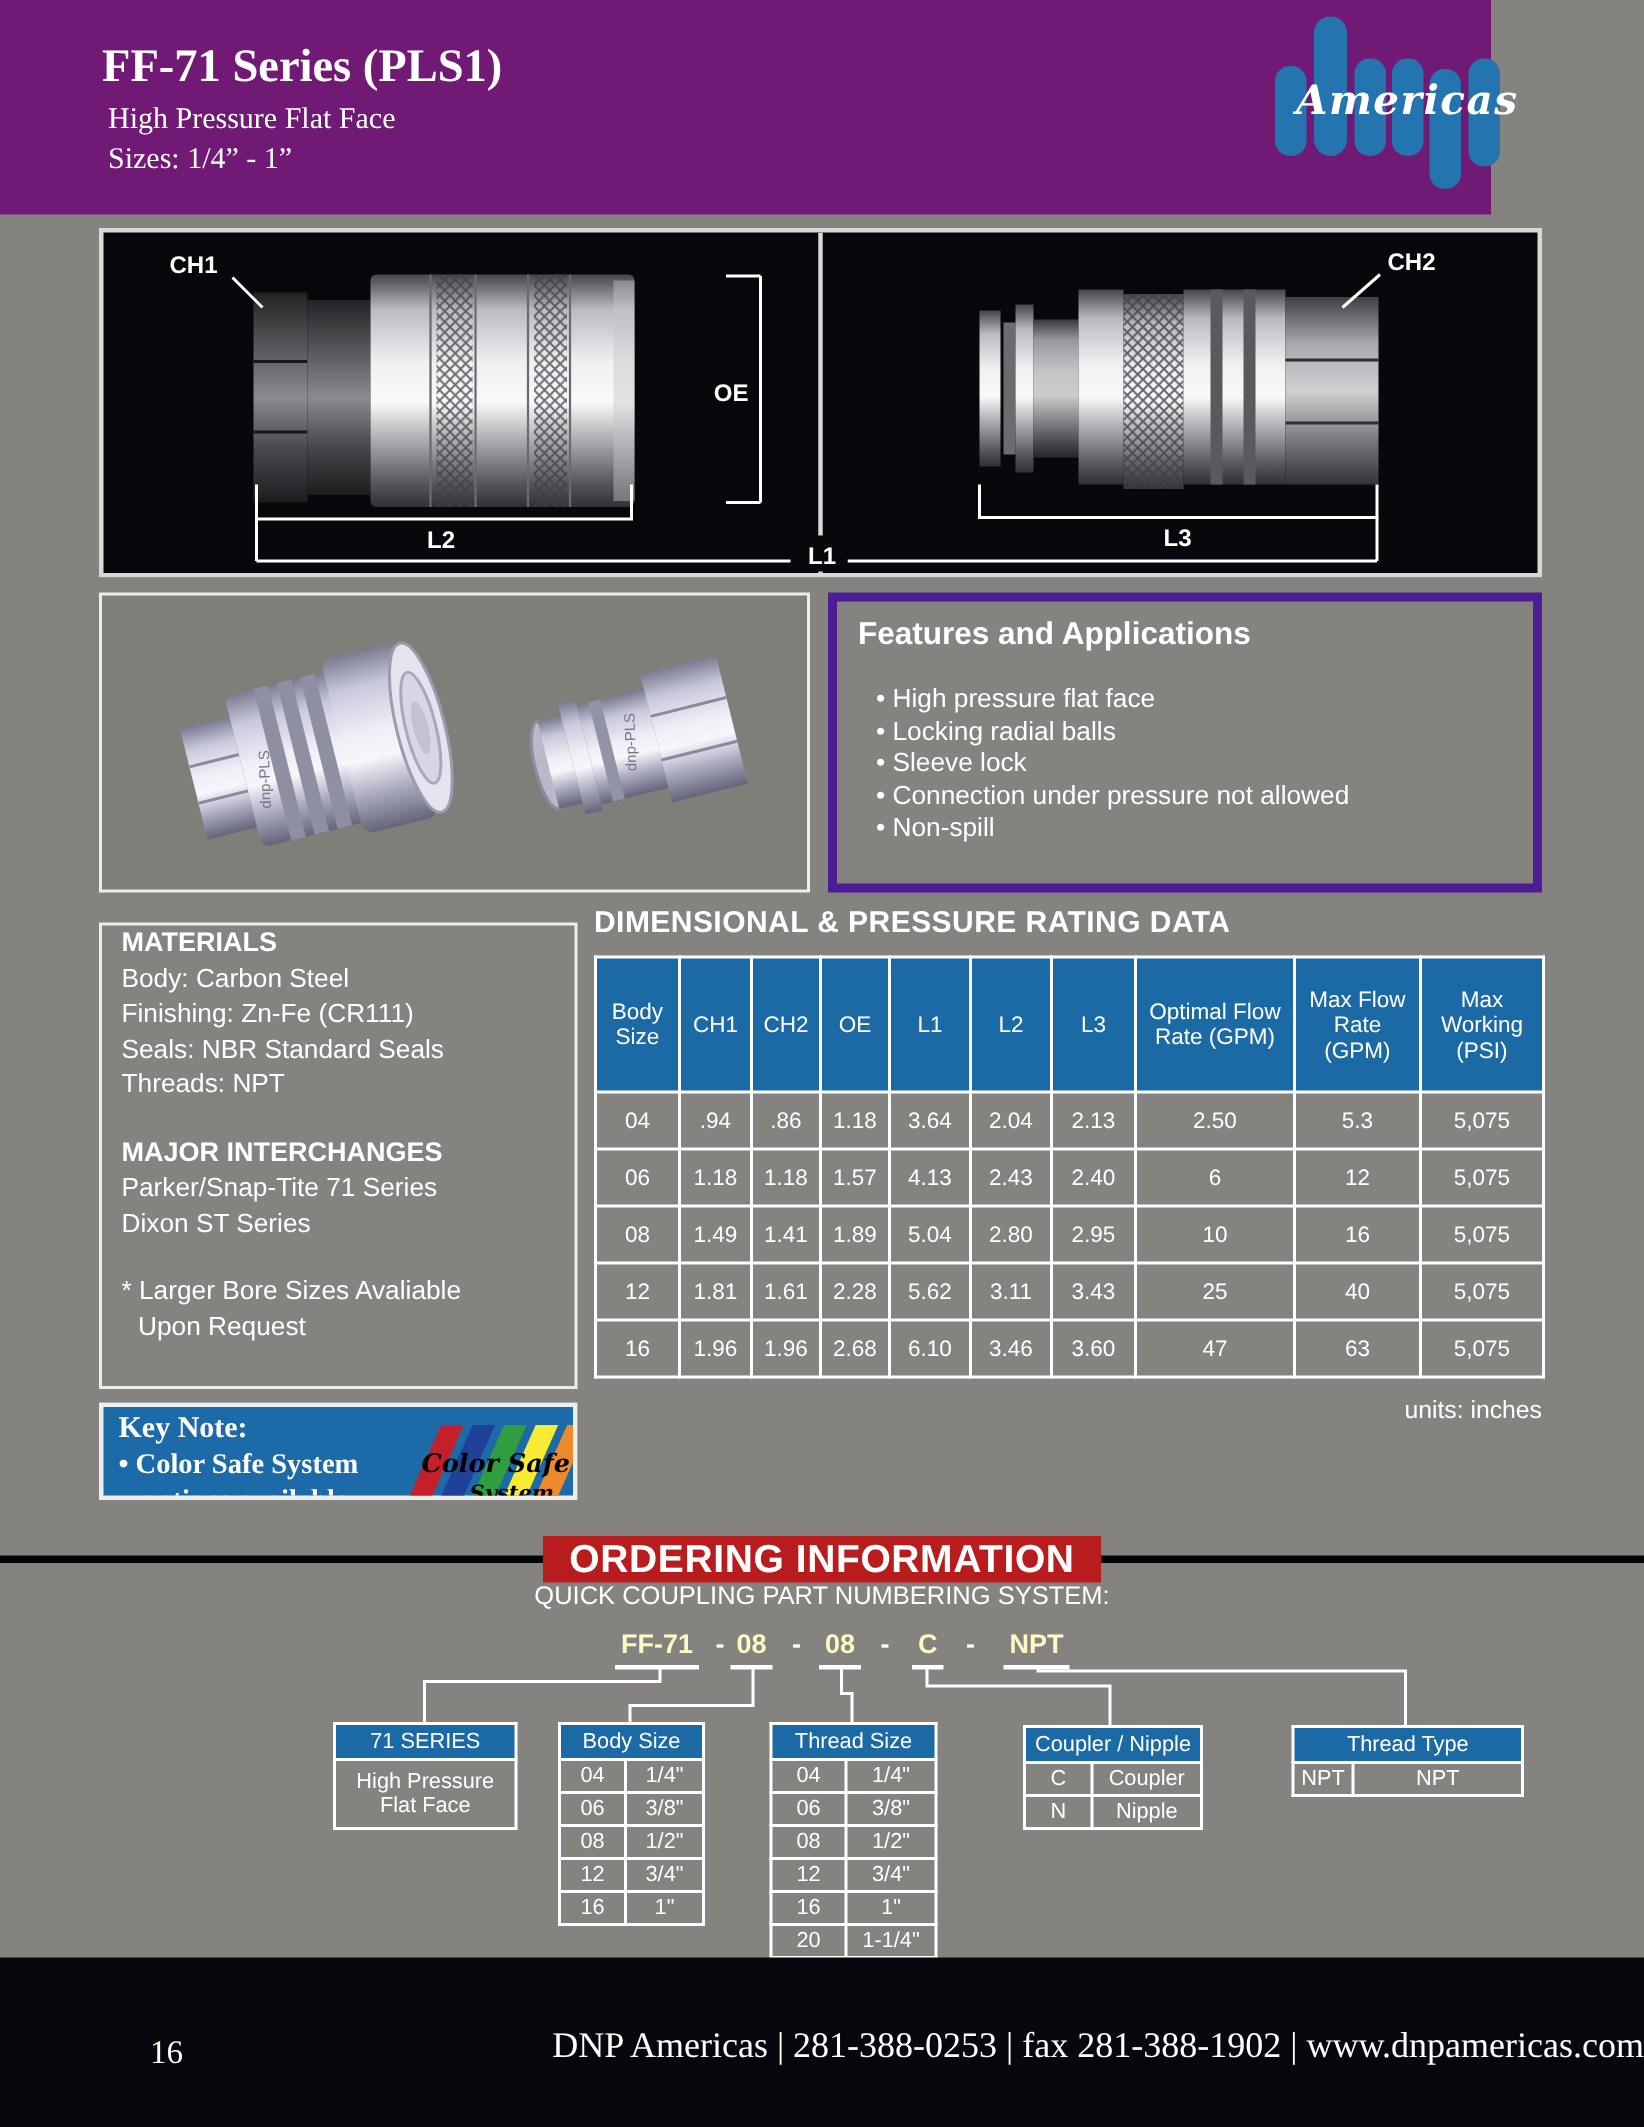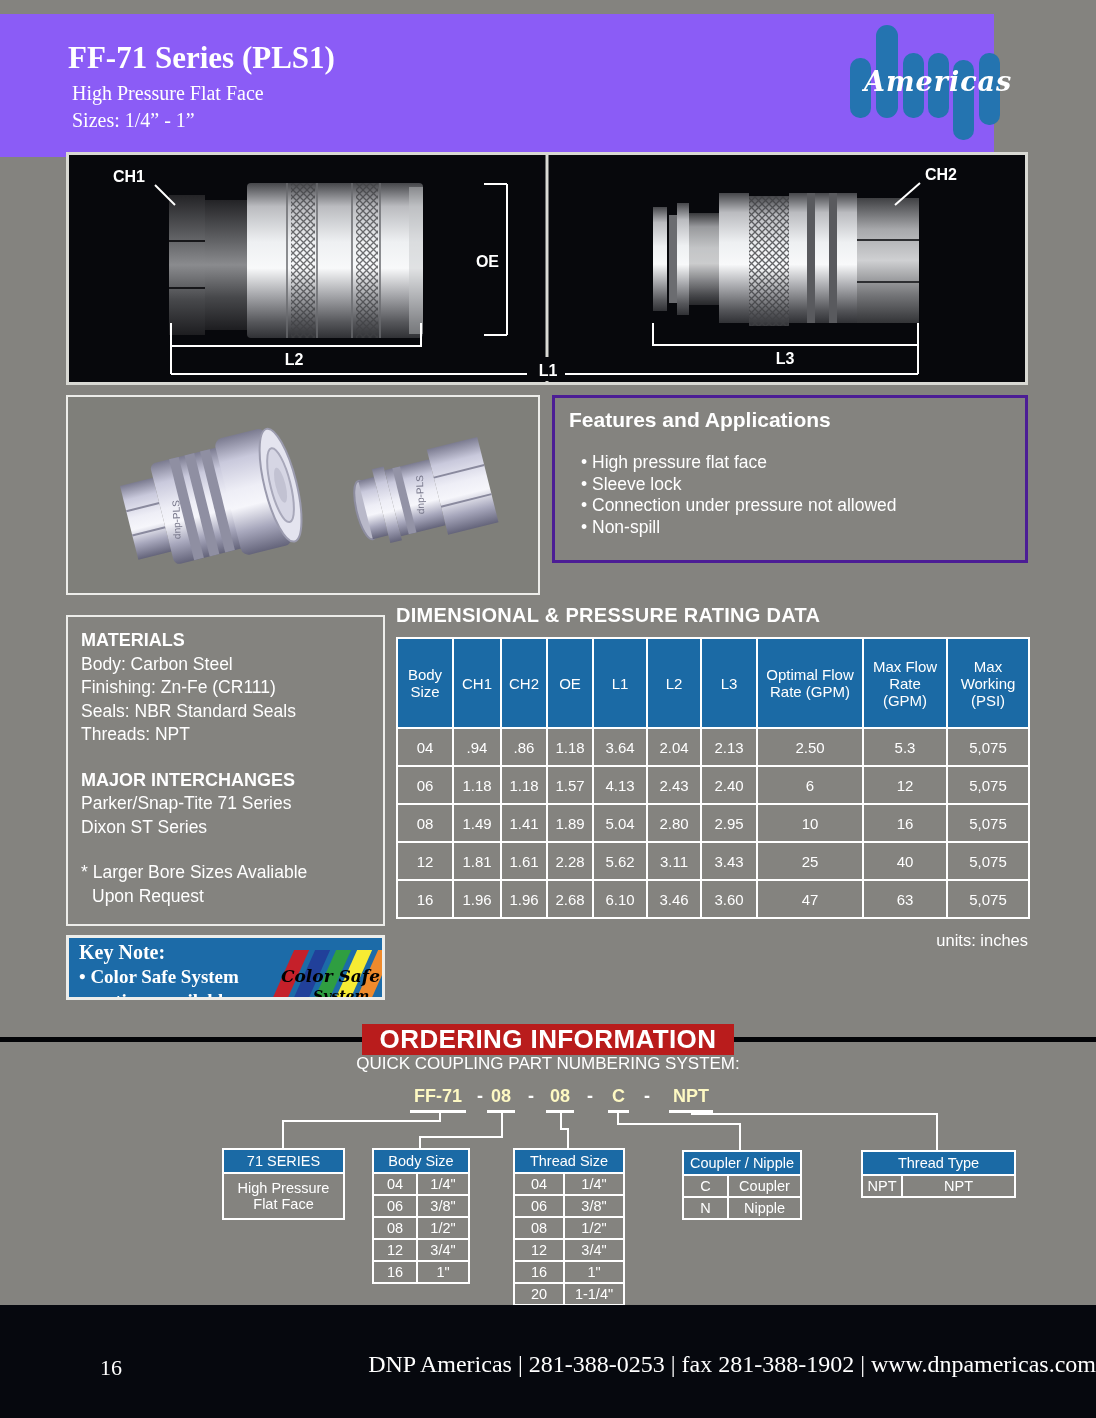--- a/index.html
+++ b/index.html
@@ -1,32 +1,32 @@
 <!DOCTYPE html>
 <html><head>
 <meta charset="utf-8">
 <style>
   html,body{margin:0;padding:0;}
   .page{position:relative;width:1096px;height:1418px;background:#84837f;overflow:hidden;
         font-family:"Liberation Sans",sans-serif;}
   
-  .hdr{position:absolute;left:0;top:14px;width:994px;height:143px;background:#8b5cf6;color:#fff;}
+  .hdr{position:absolute;left:0;top:0;width:994px;height:143px;background:#701a75;color:#fff;}
   .hdr-title{position:absolute;left:68px;top:26px;font-family:"Liberation Serif",serif;font-weight:bold;font-size:31px;}
   .hdr-sub{position:absolute;left:72px;top:68px;font-family:"Liberation Serif",serif;font-size:20px;}
   .hdr-sizes{position:absolute;left:72px;top:95px;font-family:"Liberation Serif",serif;font-size:20px;}
   .logo{position:absolute;left:842px;top:6px;width:210px;height:132px;}
   .logo-script{position:absolute;left:22px;top:46px;font-family:"DejaVu Serif",serif;font-style:italic;font-weight:bold;font-size:27px;color:#fff;letter-spacing:1px;}
   
   .photo-box{position:absolute;left:66px;top:152px;width:962px;height:233px;background:#07080c;border:3px solid #d9d9d4;box-sizing:border-box;}
   .render-box{position:absolute;left:66px;top:395px;width:474px;height:200px;background:#7f7f7a;border:2px solid #ededea;box-sizing:border-box;}
-  .features-box{position:absolute;left:552px;top:395px;width:476px;height:168px;border:3px solid #4c1d95;box-sizing:border-box;color:#fff;}
+  .features-box{position:absolute;left:552px;top:395px;width:476px;height:200px;border:6px solid #4c1d95;box-sizing:border-box;color:#fff;}
   .features-box h2{margin:10px 0 0 14px;font-size:21px;font-weight:bold;}
   .features-box ul{margin:20px 0 0 0;padding:0 0 0 26px;list-style:none;font-size:17.5px;line-height:21.5px;}
   .features-box li::before{content:"• ";}
-  .materials-box{position:absolute;left:66px;top:615px;width:319px;height:311px;border:2px solid #ededea;box-sizing:border-box;color:#fff;padding:12px 8px 0 13px;font-size:17.5px;line-height:23.5px;}
+  .materials-box{position:absolute;left:66px;top:615px;width:319px;height:311px;border:2px solid #ededea;box-sizing:border-box;color:#fff;padding:0 8px 0 13px;font-size:17.5px;line-height:23.5px;}
   .mat-h{font-weight:bold;font-size:18px;}
   .mat-gap{height:22px;}
   .mat-indent{padding-left:11px;}
   
   .dim-title{position:absolute;left:396px;top:604px;color:#fff;font-size:20px;font-weight:bold;letter-spacing:.3px;}
   .dim-table{position:absolute;left:396px;top:637px;width:632px;border-collapse:collapse;table-layout:fixed;color:#fff;text-align:center;}
   .dim-table th{background:#1b6aa5;font-weight:normal;font-size:15px;border:2px solid #fff;height:84px;padding:2px;}
   .dim-table td{border:2px solid #fff;height:36px;font-size:15px;padding:0;}
   .units-note{position:absolute;left:396px;top:931px;width:632px;text-align:right;color:#fff;font-size:16.5px;}
   
@@ -191,20 +191,21 @@
         <path d="M370,85 h52 M370,115 h52" stroke="#8a8a9e" stroke-width="2"></path>
         <text transform="translate(352 118) rotate(-78)" font-family="Liberation Sans, sans-serif" font-size="10" fill="#77778a">dnp-PLS</text>
       </g>
     </svg>
   </section>
 
   <section class="features-box">
     <h2>Features and Applications</h2>
     <ul>
       <li>High pressure flat face</li>
+      <li>Locking radial balls</li>
       <li>Sleeve lock</li>
       <li>Connection under pressure not allowed</li>
       <li>Non-spill</li>
     </ul>
   </section>
 
   <section class="materials-box">
     <div class="mat-h">MATERIALS</div>
     <div>Body: Carbon Steel</div>
     <div>Finishing: Zn-Fe (CR111)</div>

